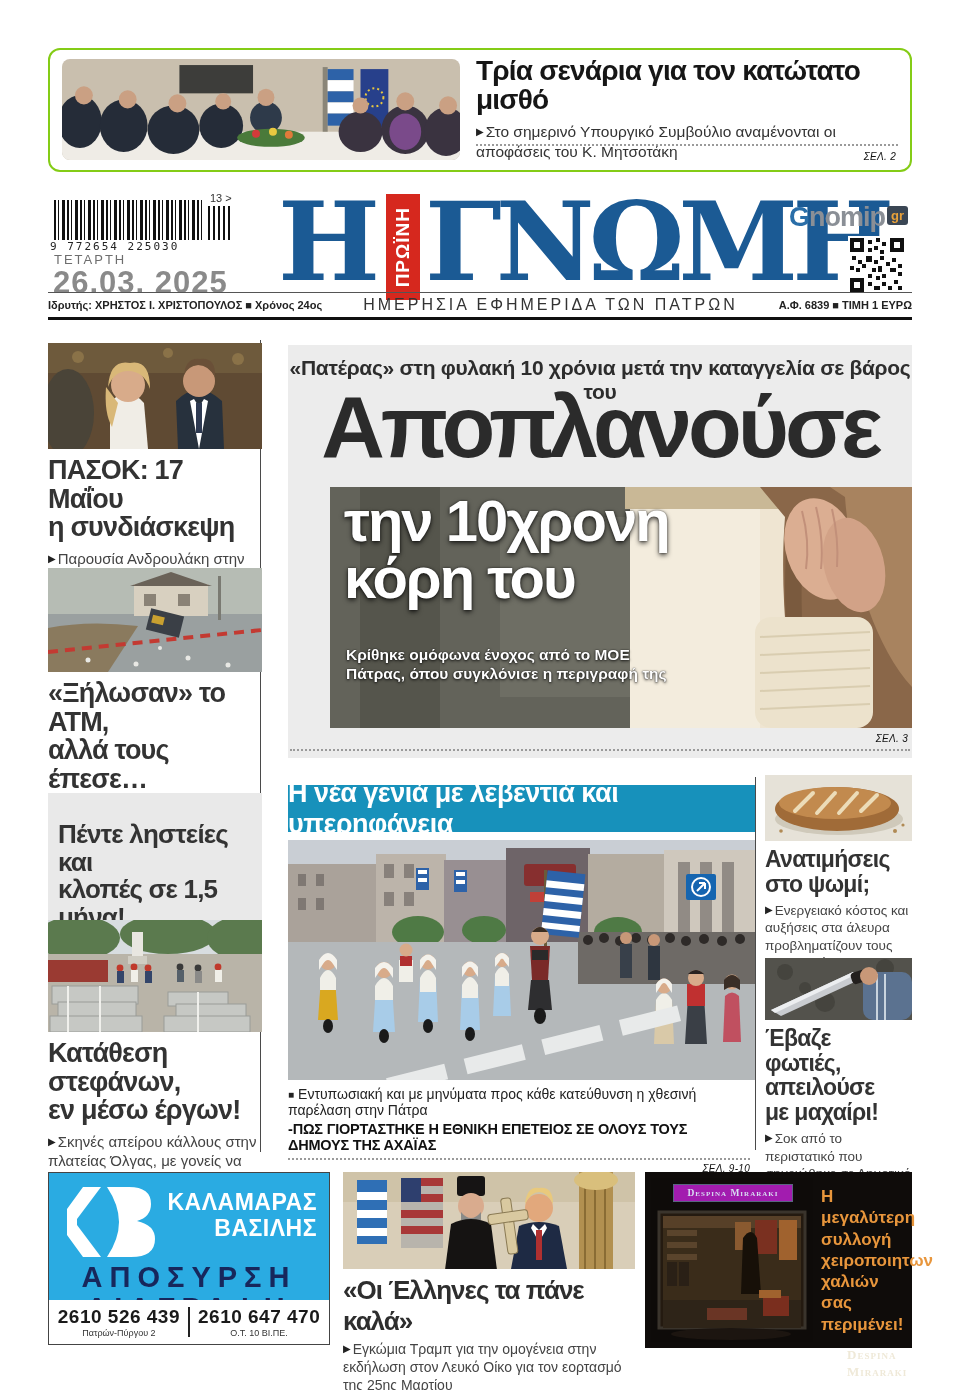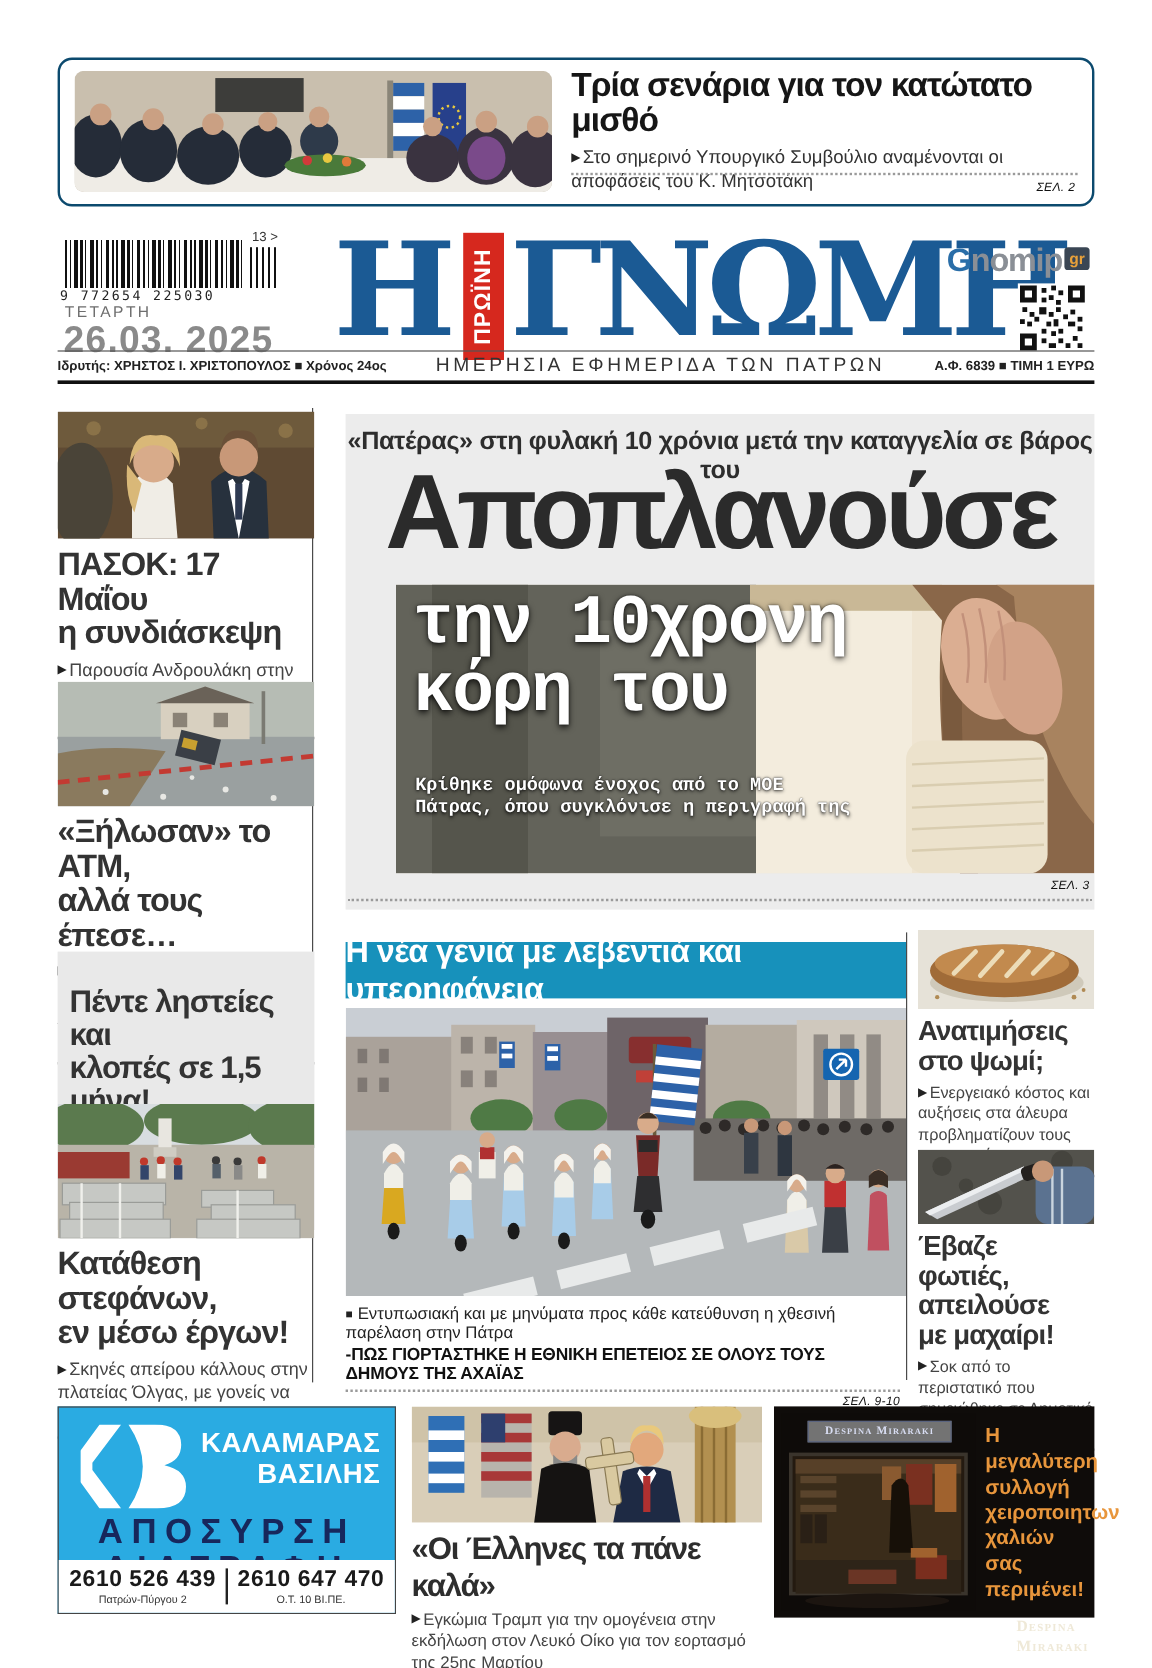--- a/index.html
+++ b/index.html
@@ -4,21 +4,21 @@
 <style>
   html,body{margin:0;padding:0;background:#ffffff;}
   #paper{position:relative;width:960px;height:1390px;background:#fff;overflow:hidden;
          font-family:"Liberation Sans",sans-serif;color:#222;}
   .abs{position:absolute;}
   .dots{border-top:2px dotted #9a9a9a;height:0;}
   .pg{font-size:10px;font-weight:normal;color:#111;text-align:right;letter-spacing:.3px;font-style:italic;}
   svg{display:block;}
 
   
-  .teaser{left:48px;top:48px;width:860px;height:120px;border:2px solid #0c4a6e;border-radius:12px;background:#fff;}
+  .teaser{left:48px;top:48px;width:860px;height:120px;border:2px solid #84cc16;border-radius:12px;background:#fff;}
   .teaser-photo{position:absolute;left:12px;top:9px;width:398px;height:101px;border-radius:8px;overflow:hidden;}
   .teaser-right{position:absolute;left:426px;top:6px;width:422px;height:108px;}
   .teaser-headline{font-size:28px;font-weight:bold;letter-spacing:-.8px;color:#161616;line-height:1.05;}
   .teaser-sub{margin-top:7px;font-size:15.5px;color:#333;line-height:1.3;width:420px;}
   .teaser-dots{position:absolute;left:0;right:0;bottom:18px;}
   .teaser-pg{position:absolute;right:2px;bottom:2px;}
 
   
   .masthead{left:48px;top:186px;width:864px;height:134px;}
   .barcode{position:absolute;left:6px;top:14px;width:148px;height:40px;
@@ -59,21 +59,21 @@
   .lsep{margin-top:8px;}
   .graybox{left:48px;top:793px;width:214px;background:#e9e9e9;padding:28px 10px 6px 10px;box-sizing:border-box;}
   .graybox .lhead{margin-top:0;font-size:26px;}
 
   
   .main{left:288px;top:345px;width:624px;height:413px;background:#ececec;}
   .kicker{position:absolute;left:0;right:0;top:11px;text-align:center;font-size:21px;font-weight:bold;
     letter-spacing:-.3px;color:#2d2d2d;}
   .main-head{position:absolute;left:0;right:0;top:36px;text-align:center;font-size:88px;font-weight:800;
     letter-spacing:-4px;color:#2b2b2b;line-height:1.05;}
-  .main-photo{position:absolute;left:42px;top:142px;width:582px;height:241px;overflow:hidden;font-family:Liberation Mono, monospace;}
+  .main-photo{position:absolute;left:42px;top:142px;width:582px;height:241px;overflow:hidden;}
   .ov-title{position:absolute;left:14px;top:6px;color:#fff;font-weight:800;font-size:58px;line-height:.98;
     letter-spacing:-2px;text-shadow:0 2px 5px rgba(0,0,0,.75),0 0 2px rgba(0,0,0,.6);}
   .ov-deck{position:absolute;left:16px;top:158px;color:#fff;font-weight:bold;font-size:15.5px;line-height:1.25;
     text-shadow:0 1px 3px rgba(0,0,0,.85),0 0 1px #000;}
   .main-pg{position:absolute;right:4px;top:388px;}
   .main-dots{position:absolute;left:2px;right:2px;top:404px;}
 
   
   .banner{left:288px;top:785px;width:467px;height:47px;background:#1791bb;display:flex;align-items:center;justify-content:center;}
   .banner span{color:#fff;font-weight:bold;font-size:27px;letter-spacing:-.5px;}
@@ -102,21 +102,21 @@
   .kal-tel .ph{font-size:19px;font-weight:800;color:#1a1a1a;letter-spacing:.5px;}
   .kal-tel .ad{font-size:9px;color:#333;}
   .kal-div{width:2px;height:30px;background:#222;}
 
   .trump{left:343px;top:1172px;width:292px;}
   .trump-photo{width:292px;height:97px;overflow:hidden;}
   .trump-head{font-size:26px;font-weight:bold;letter-spacing:-1px;color:#2e2e2e;margin-top:6px;}
   .trump-sub{font-size:14px;color:#444;line-height:1.27;margin-top:4px;}
 
   .mir{left:645px;top:1172px;width:267px;height:176px;background:#0f0c0a;}
-  .mir-sign{position:absolute;left:28px;top:12px;width:118px;height:16px;background:#737373;border:1px solid #5a6480;
+  .mir-sign{position:absolute;left:28px;top:12px;width:118px;height:16px;background:#a21caf;border:1px solid #5a6480;
     display:flex;align-items:center;justify-content:center;}
   .mir-sign span{font-family:"Liberation Serif",serif;font-size:9.5px;letter-spacing:1px;color:#d8ddf2;font-variant:small-caps;font-weight:bold;}
   .mir-right{position:absolute;left:176px;top:14px;width:84px;}
   .mir-tag{color:#e8963c;font-weight:bold;font-size:17px;line-height:1.25;}
   .mir-brand{font-family:"Liberation Serif",serif;color:#efe9d8;font-size:13px;font-variant:small-caps;font-weight:bold;
     letter-spacing:1px;margin-top:12px;line-height:1.3;margin-left:26px;}
   .mir-addr{color:#b9a98a;font-size:8.5px;margin-top:10px;line-height:1.35;}
 </style>
 </head>
 <body>

